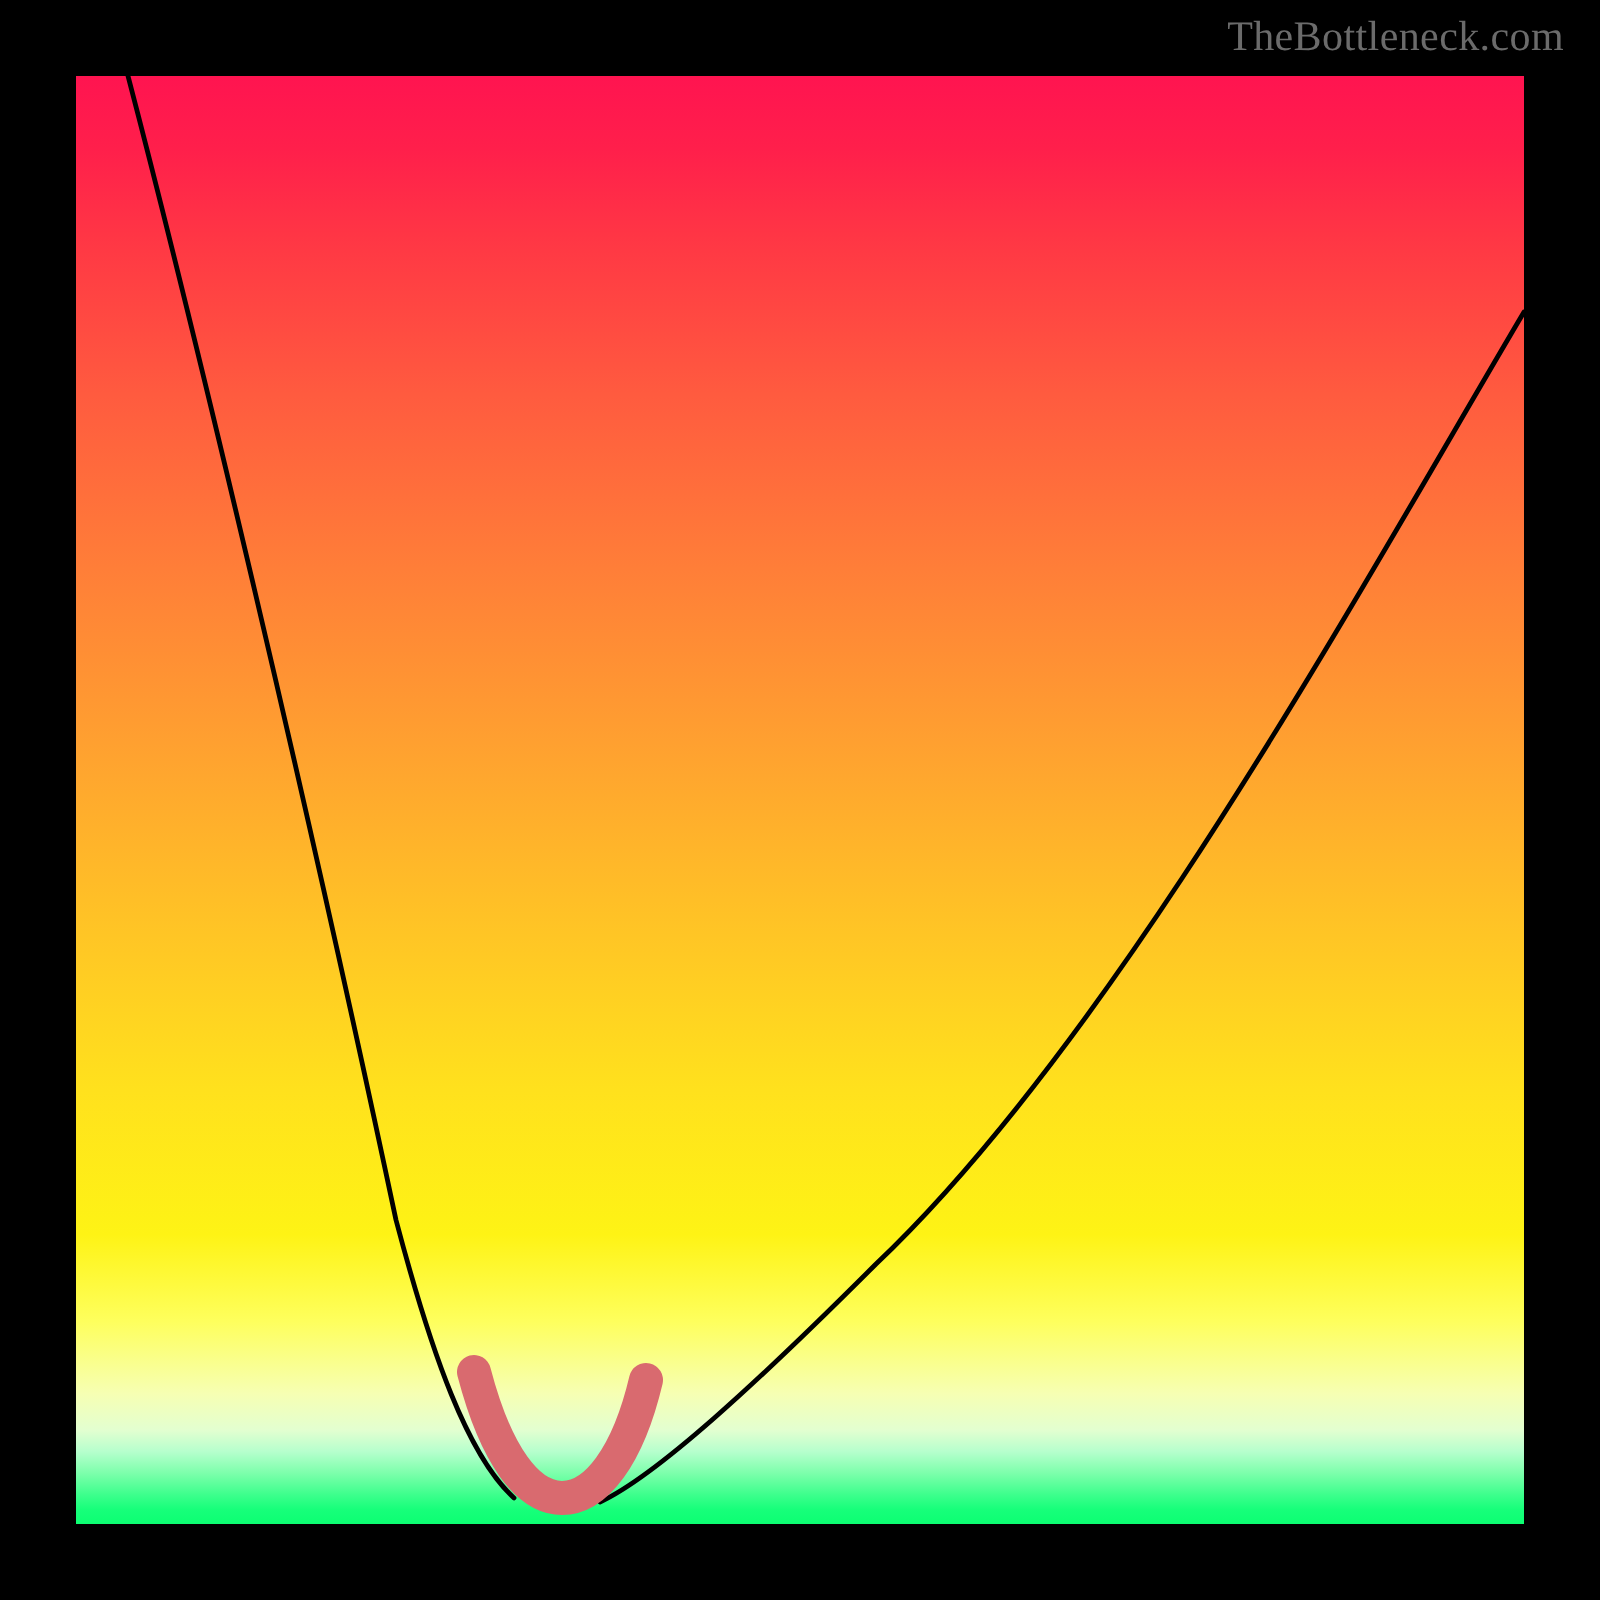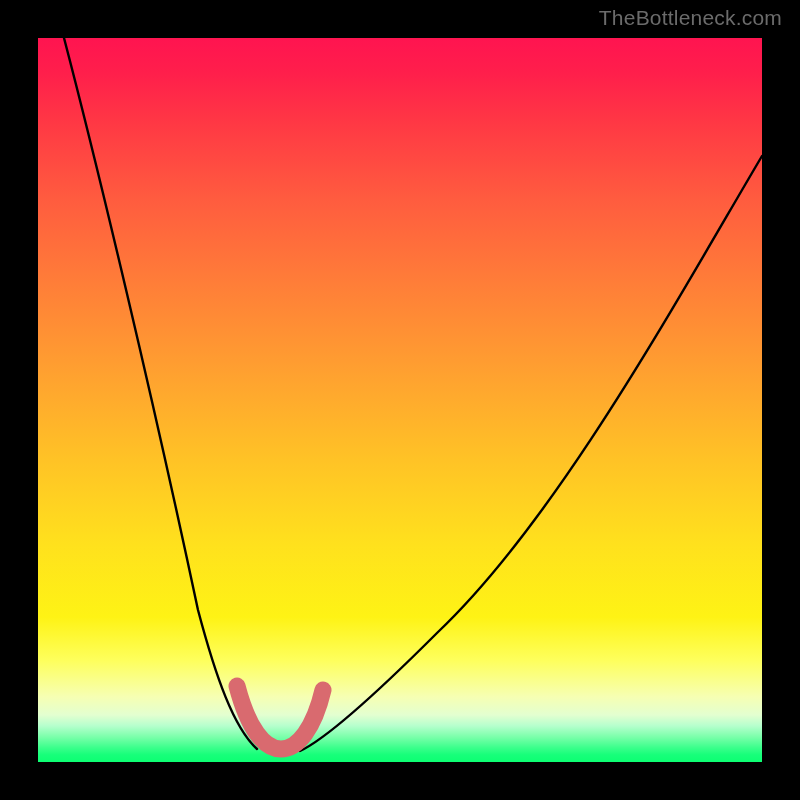--- a/index.html
+++ b/index.html
@@ -11,20 +11,21 @@
     overflow: hidden;
     font-family: Arial, Helvetica, sans-serif;
   }
   .frame {
     position: absolute;
     left: 0;
     top: 0;
     width: 800px;
     height: 800px;
     background: #000;
+    font-family: Liberation Serif, serif;
   }
   .plot-area {
     position: absolute;
     left: 38px;
     top: 38px;
     width: 724px;
     height: 724px;
     overflow: hidden;
   }
   .gradient-bg {

